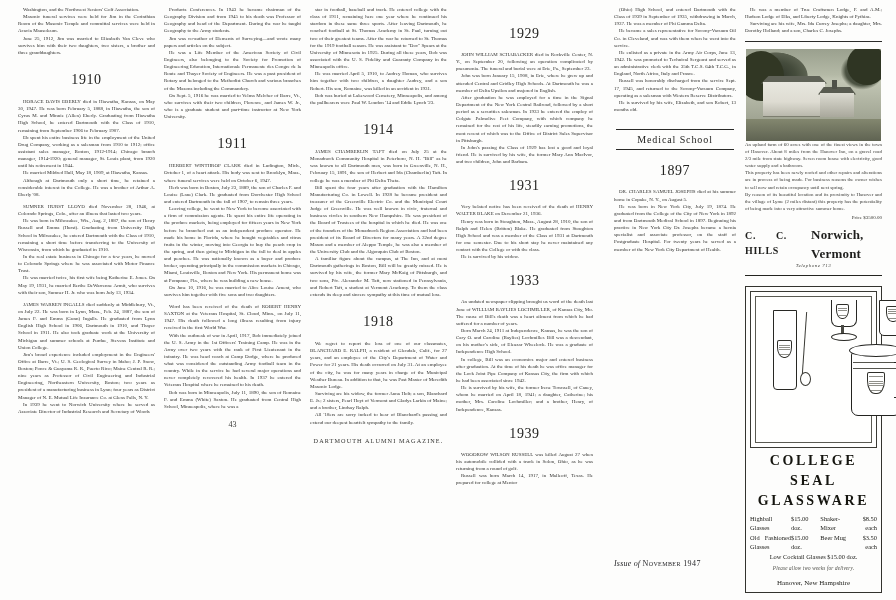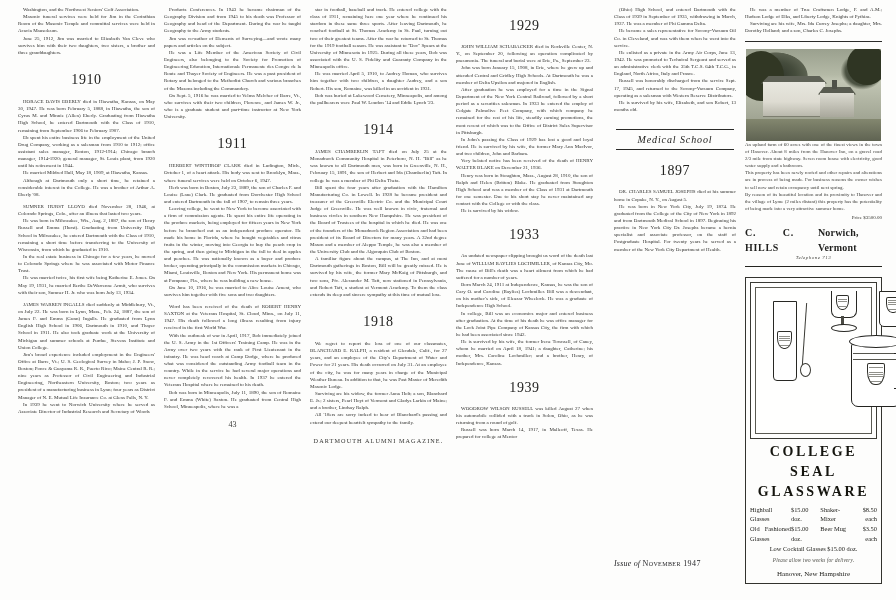--- a/index.html
+++ b/index.html
@@ -81,21 +81,20 @@
   .rpage-inner{display:flex;gap:9px;}
   .rc-a{width:133px;}
   .rc-b{width:137px;}
 
   .medschool{
     width:118px;margin:16px auto 0 auto;
     border-top:1.2px solid #2a2a28;
     border-bottom:1.2px solid #2a2a28;
     padding:3px 0 2px 0;
     text-align:center;
-    font-style:italic;
     font-size:10px;
     letter-spacing:.9px;
     color:#232321;
   }
 
   
   .ad-forsale{margin-top:6px;}
   .ad-rule{border-top:1.1px solid #2b2b29;margin:6px 0 7px 0;}
   .photo{
     width:135px;height:92px;
@@ -131,21 +130,21 @@
 
   .ad-title{
     text-align:center;font-size:11px;letter-spacing:2.2px;
     margin:5px 0 4px 0;color:#1f1f1d;
   }
   .ad-body{font-size:4.9px;line-height:1.46;color:#3a3a37;text-align:justify;hyphens:auto;}
   .ad-body p{margin:0;text-indent:0;}
   .ad-price{text-align:right;font-size:5px;margin-top:2px;color:#34342f;}
   .ad-sellerrow{display:flex;justify-content:space-between;align-items:baseline;margin-top:5px;}
   .ad-seller{font-size:10px;letter-spacing:.7px;font-weight:bold;color:#1f1f1d;}
-  .ad-town{font-size:10px;letter-spacing:.2px;font-weight:bold;color:#1f1f1d;margin-left:24px;}
+  .ad-town{font-size:13px;letter-spacing:.2px;font-weight:bold;color:#1f1f1d;margin-left:24px;}
   .ad-phone{text-align:center;font-size:5px;font-style:italic;color:#44443f;margin-top:-1px;letter-spacing:.5px;}
   .ad-rule2{border-top:1.4px solid #24241f;margin:5px 0 0 0;}
 
   
   .ad-glass{
     margin-top:10px;
     border:1.2px solid #33332e;
     padding:4px;
   }
   .glass-art{
@@ -236,25 +235,26 @@
         <p>Bill spent the four years after graduation with the Hamilton Manufacturing Co. in Lowell. In 1928 he became president and treasurer of the Greenville Electric Co. and the Municipal Court Judge of Greenville. He was well known in civic, fraternal and business circles in southern New Hampshire. He was president of the Board of Trustees of the hospital in which he died. He was one of the founders of the Monadnock Region Association and had been president of its Board of Directors for many years. A 32nd degree Mason and a member of Aleppo Temple, he was also a member of the University Club and the Algonquin Club of Boston.</p>
         <p>A familiar figure about the campus, at The Inn, and at most Dartmouth gatherings in Boston, Bill will be greatly missed. He is survived by his wife, the former Mary McKaig of Pittsburgh, and two sons, Pfc. Alexander M. Taft, now stationed in Pennsylvania, and Robert Taft, a student at Vermont Academy. To them the class extends its deep and sincere sympathy at this time of mutual loss.</p>
         <div class="year">1918</div>
         <p>We regret to report the loss of one of our classmates, BLANCHARD E. RALPH, a resident of Glendale, Calif., for 27 years, and an employee of the City's Department of Water and Power for 21 years. His death occurred on July 31. At an employee of the city, he was for many years in charge of the Municipal Weather Bureau. In addition to that, he was Past Master of Meredith Masonic Lodge.</p>
         <p>Surviving are his widow, the former Anna Holt; a son, Blanchard E. Jr.; 2 sisters, Pearl Hoyt of Vermont and Gladys Larkin of Maine; and a brother, Lindsay Ralph.</p>
         <p>All '18ers are sorry indeed to hear of Blanchard's passing and extend our deepest heartfelt sympathy to the family.</p>
         <div class="magname">DARTMOUTH ALUMNI MAGAZINE.</div>
       </div>
 
       <div class="col">
-        <div class="year tight" style="margin-top:10px">1929</div>
+        <div class="year tight" style="margin-top:18px">1929</div>
         <p>JOHN WILLIAM SCHABACKER died in Rockville Center, N. Y., on September 20, following an operation complicated by pneumonia. The funeral and burial were at Erie, Pa., September 23.</p>
         <p>John was born January 15, 1908, in Erie, where he grew up and attended Central and Gridley High Schools. At Dartmouth he was a member of Delta Upsilon and majored in English.</p>
         <p>After graduation he was employed for a time in the Signal Department of the New York Central Railroad, followed by a short period as a securities salesman. In 1933 he entered the employ of Colgate Palmolive Peet Company, with which company he remained for the rest of his life, steadily earning promotions, the most recent of which was to the Office of District Sales Supervisor in Pittsburgh.</p>
         <p>In John's passing the Class of 1929 has lost a good and loyal friend. He is survived by his wife, the former Mary Ann MacIvor, and two children, John and Barbara.</p>
+        <div class="year tight">1931</div>
         <p>Very belated notice has been received of the death of HENRY WALTER BLAKE on December 21, 1936.</p>
         <p>Henry was born in Stoughton, Mass., August 28, 1910, the son of Ralph and Helen (Britton) Blake. He graduated from Stoughton High School and was a member of the Class of 1931 at Dartmouth for one semester. Due to his short stay he never maintained any contact with the College or with the class.</p>
         <p>He is survived by his widow.</p>
         <div class="year tight">1933</div>
         <p>An undated newspaper clipping brought us word of the death last June of WILLIAM BAYLIES LOCHMILLER, of Kansas City, Mo. The cause of Bill's death was a heart ailment from which he had suffered for a number of years.</p>
         <p>Born March 24, 1911 at Independence, Kansas, he was the son of Cary O. and Caroline (Baylies) Lochmiller. Bill was a descendant, on his mother's side, of Eleazar Wheelock. He was a graduate of Independence High School.</p>
         <p>In college, Bill was an economics major and entered business after graduation. At the time of his death he was office manager for the Lock Joint Pipe Company of Kansas City, the firm with which he had been associated since 1942.</p>
         <p>He is survived by his wife, the former Irene Townsell, of Caney, whom he married on April 18, 1941; a daughter, Catherine; his mother, Mrs. Caroline Lochmiller; and a brother, Henry, of Independence, Kansas.</p>
         <div class="year tight">1939</div>
         <p>WOODROW WILSON RUSSELL was killed August 27 when his automobile collided with a truck in Solon, Ohio, as he was returning from a round of golf.</p>

